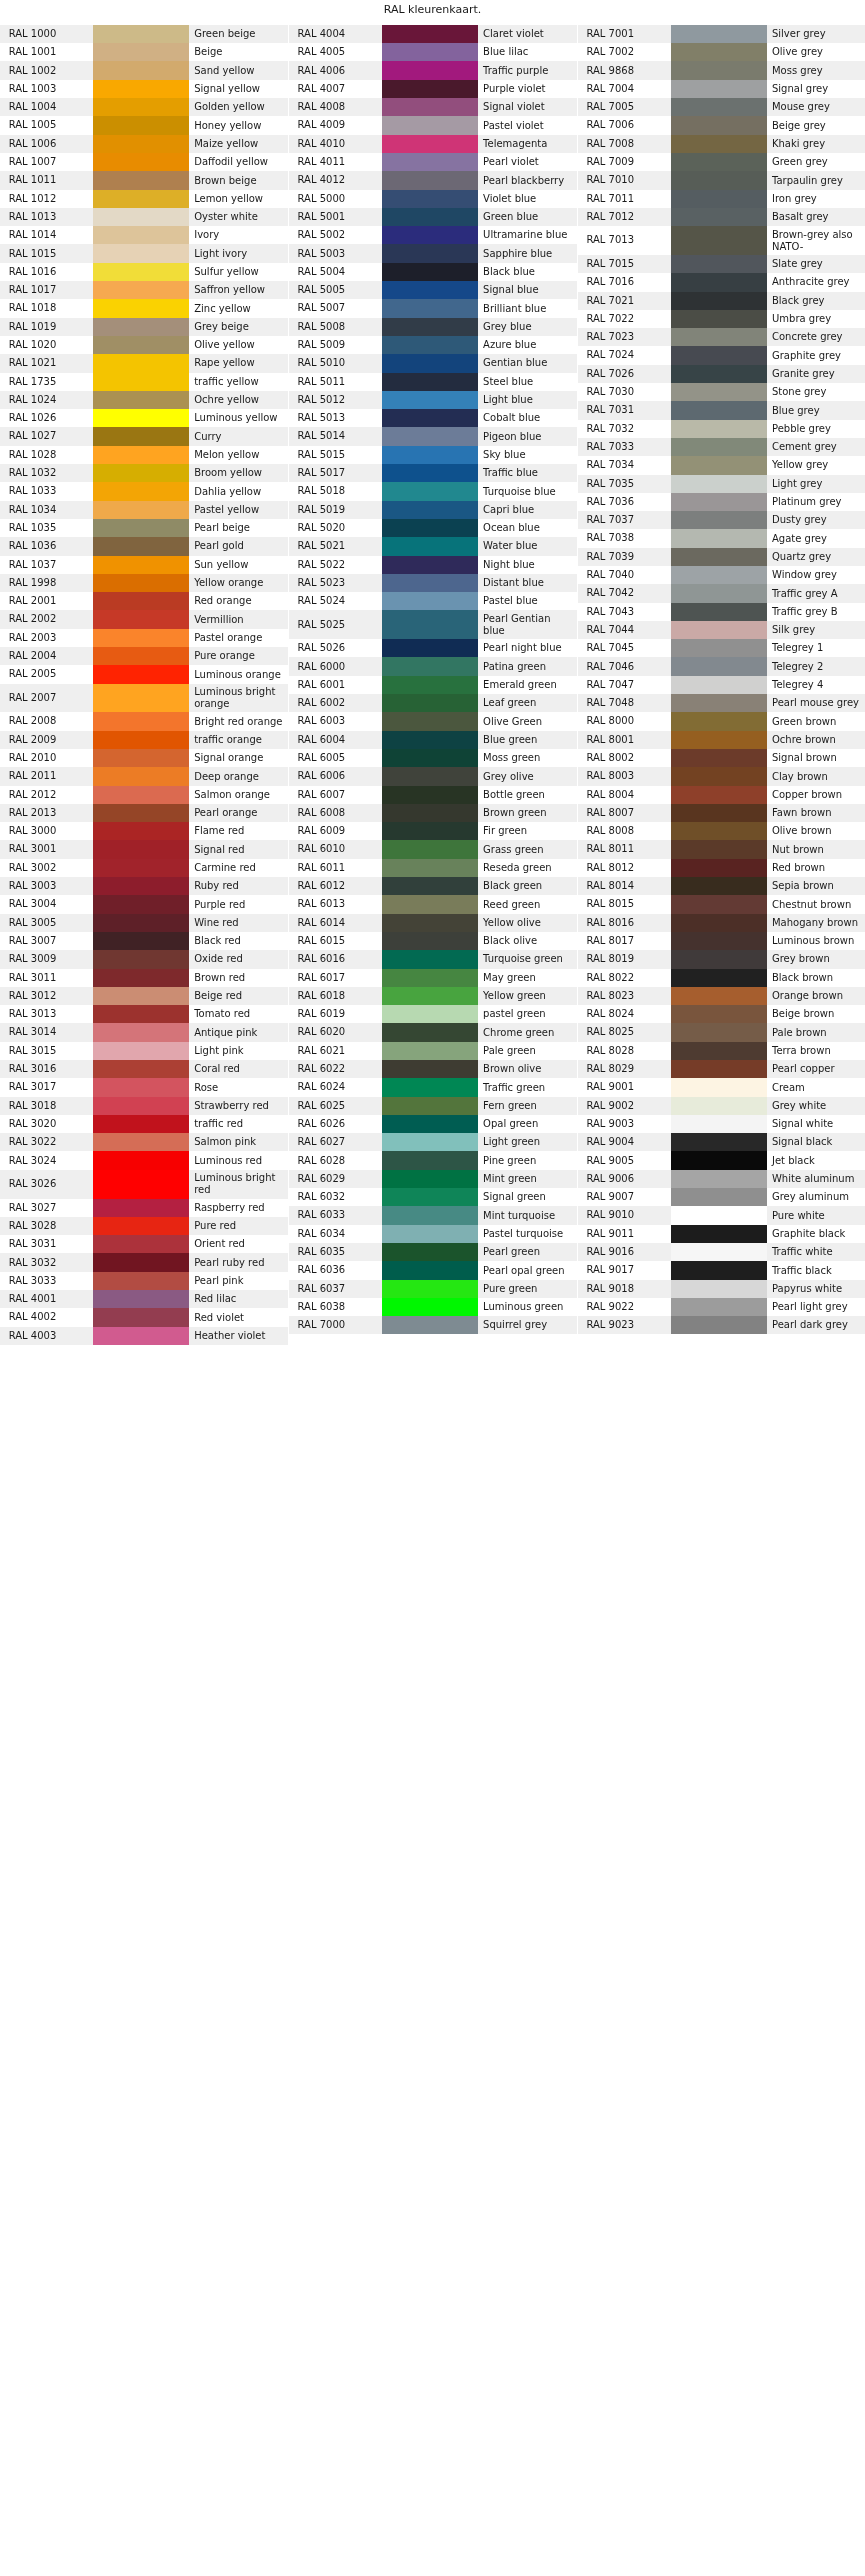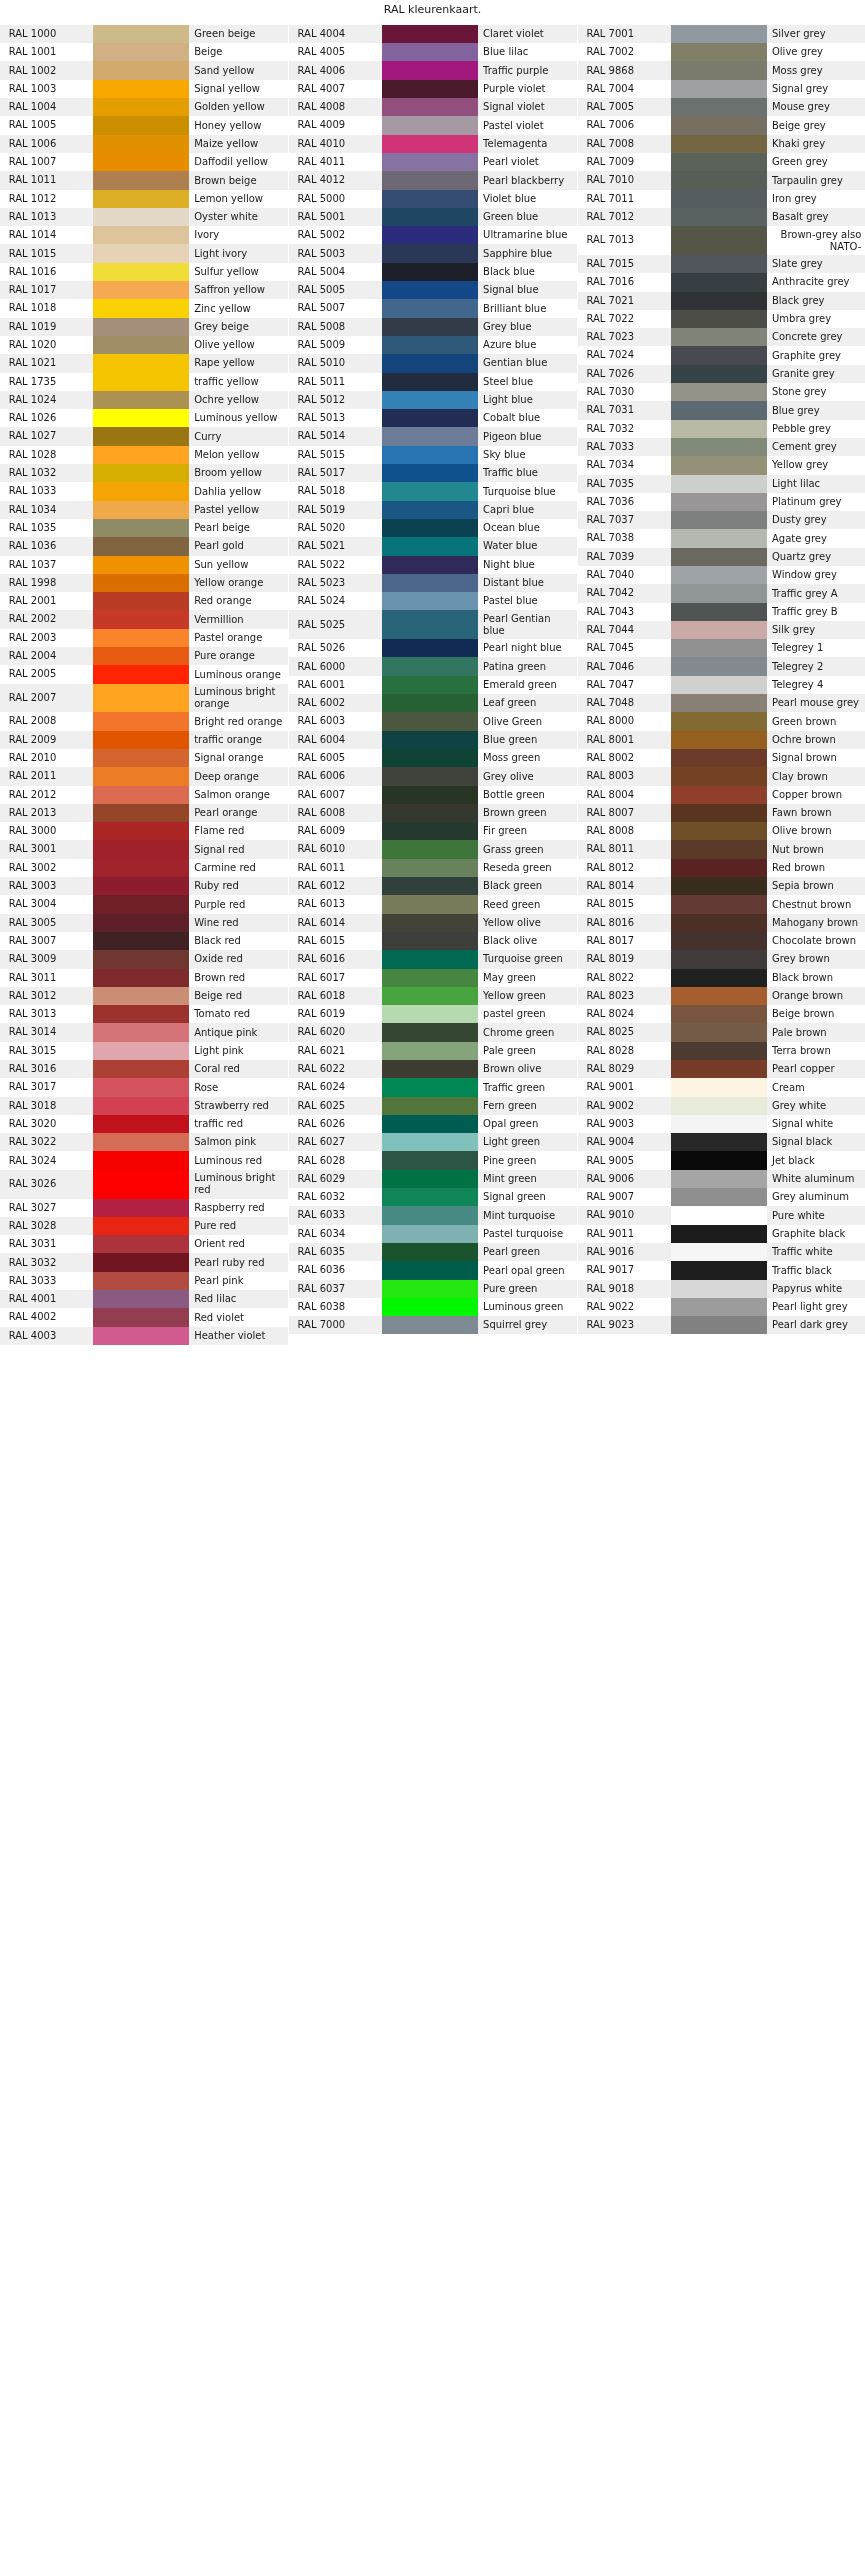--- a/index.html
+++ b/index.html
@@ -31,21 +31,21 @@
     align-items: flex-start;
     width: 865px;
   }
   .col-group {
     display: flex;
     flex-direction: column;
     width: 288px;
   }
   .col-group.g1 { width: 288px; }
   .col-group.g2 { width: 288px; margin-left: 0.9px; }
-  .col-group.g3 { width: 287px; margin-left: 0.9px; text-align: right; }
+  .col-group.g3 { width: 287px; margin-left: 0.9px; }
 
   .row {
     display: flex;
     flex-direction: row;
     align-items: stretch;
     min-height: 18.3px;
   }
   .row.alt .code, .row.alt .name { background: #efefef; }
   .row.norm .code, .row.norm .name { background: #ffffff; }
 
@@ -918,21 +918,21 @@
           <div class="name">Cement grey</div>
         </div>
         <div class="row norm">
           <div class="code">RAL 7034</div>
           <div class="swatch" style="background-color: rgb(147, 145, 118);"></div>
           <div class="name">Yellow grey</div>
         </div>
         <div class="row alt">
           <div class="code">RAL 7035</div>
           <div class="swatch" style="background-color: rgb(203, 208, 204);"></div>
-          <div class="name">Light lilac</div>
+          <div class="name">Light grey</div>
         </div>
         <div class="row norm">
           <div class="code">RAL 7036</div>
           <div class="swatch" style="background-color: rgb(154, 150, 151);"></div>
           <div class="name">Platinum grey</div>
         </div>
         <div class="row alt">
           <div class="code">RAL 7037</div>
           <div class="swatch" style="background-color: rgb(124, 127, 126);"></div>
           <div class="name">Dusty grey</div>
@@ -1043,21 +1043,21 @@
           <div class="name">Chestnut brown</div>
         </div>
         <div class="row alt">
           <div class="code">RAL 8016</div>
           <div class="swatch" style="background-color: rgb(76, 47, 39);"></div>
           <div class="name">Mahogany brown</div>
         </div>
         <div class="row norm">
           <div class="code">RAL 8017</div>
           <div class="swatch" style="background-color: rgb(69, 50, 46);"></div>
-          <div class="name">Chocolate brown</div>
+          <div class="name">Luminous brown</div>
         </div>
         <div class="row alt">
           <div class="code">RAL 8019</div>
           <div class="swatch" style="background-color: rgb(64, 58, 58);"></div>
           <div class="name">Grey brown</div>
         </div>
         <div class="row norm">
           <div class="code">RAL 8022</div>
           <div class="swatch" style="background-color: rgb(33, 33, 33);"></div>
           <div class="name">Black brown</div>

